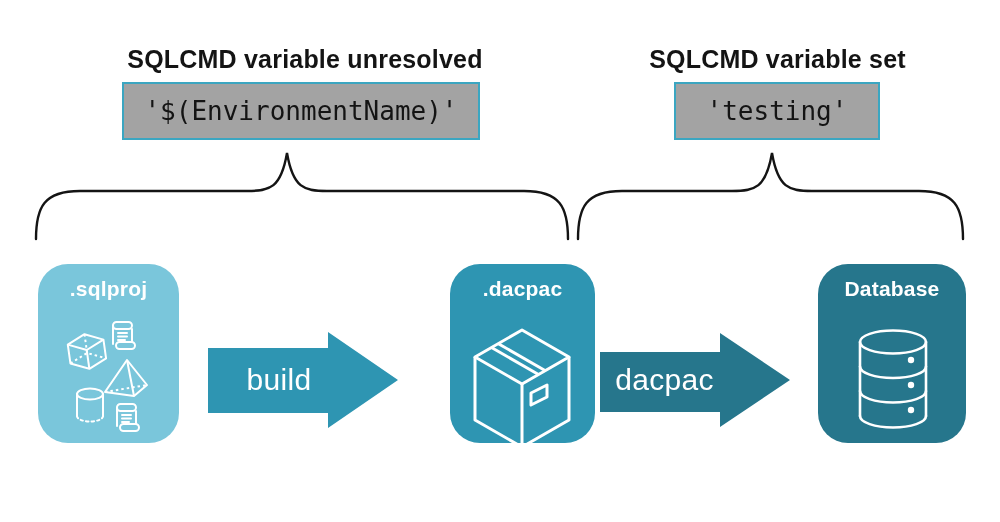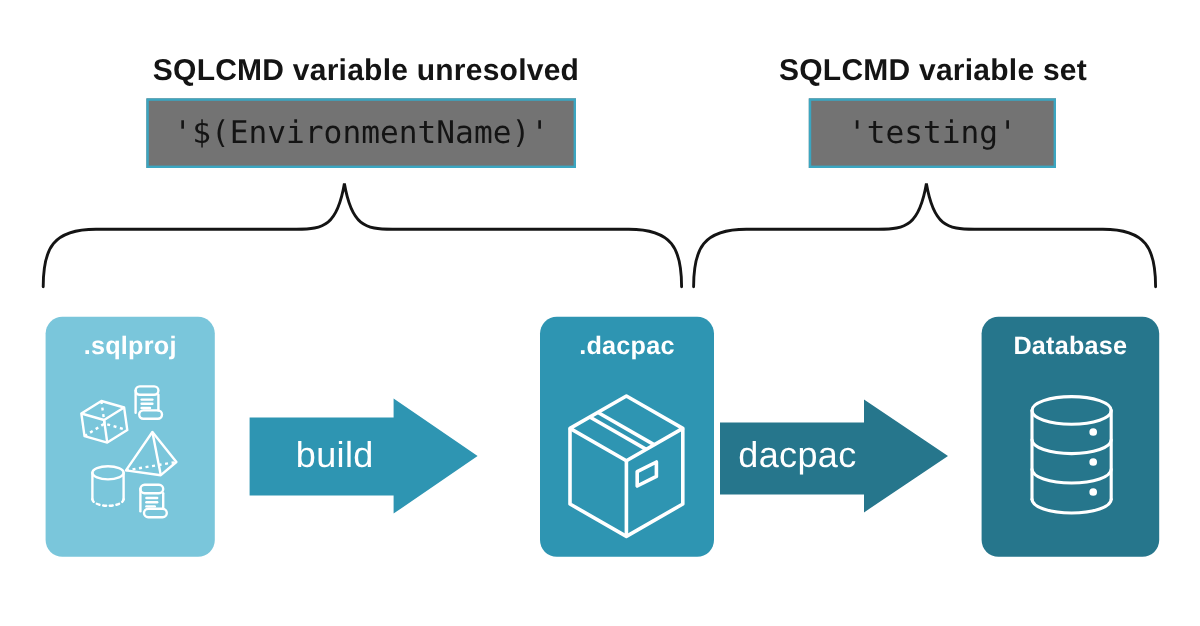--- a/index.html
+++ b/index.html
@@ -8,28 +8,28 @@
     font-family:"Liberation Sans",sans-serif;
   }
   .heading{
     position:absolute;top:24px;font-size:25px;font-weight:bold;color:#141414;
     text-align:center;letter-spacing:.2px;margin-top:21px;
   }
   .heading.left{left:60px;width:490px;}
   .heading.right{left:610px;width:335px;}
   .codebox{
     position:absolute;top:82px;height:54px;border:2px solid var(--border);
-    background:#737373;display:flex;align-items:center;justify-content:center;
+    background:#a3a3a3;display:flex;align-items:center;justify-content:center;
     font-family:"DejaVu Sans Mono",monospace;font-size:26px;color:#141414;white-space:pre;
   }
   .codebox.left{left:122px;width:354px;}
   .codebox.right{left:674px;width:202px;}
   .overlay{position:absolute;left:0;top:0;width:1000px;height:522px;pointer-events:none;}
   .card{
-    position:absolute;top:264px;height:200px;border-radius:14px;
+    position:absolute;top:264px;height:179px;border-radius:30px;
   }
   .card.sqlproj{left:38px;width:141px;background:var(--light);}
   .card.dacpac{left:450px;width:145px;background:var(--mid);}
   .card.database{left:818px;width:148px;background:var(--dark);}
   .card-title{
     margin-top:13px;text-align:center;color:#ffffff;font-size:21px;font-weight:bold;
     letter-spacing:.2px;
   }
   .icon{position:absolute;}
   .arrow{position:absolute;top:330px;width:200px;height:100px;}

